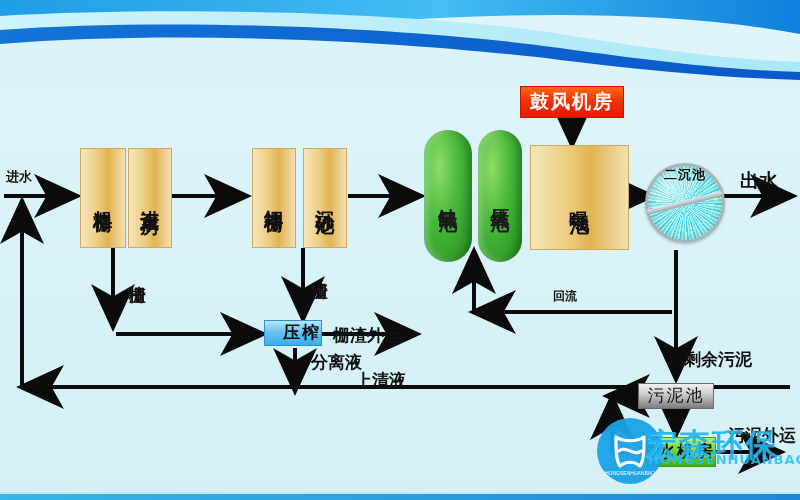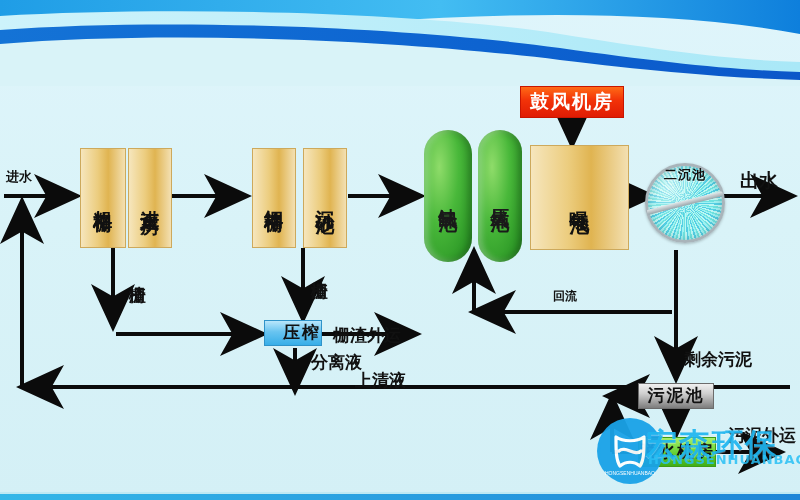--- a/index.html
+++ b/index.html
@@ -39,21 +39,21 @@
   .redbox{
     background:linear-gradient(180deg,#ff6a16 0%,#f23208 45%,#e01c04 100%);
     color:#ffffff;font-weight:bold;border:1px solid #c81500;letter-spacing:2px;
   }
   .bluebox{
     background:linear-gradient(180deg,#b9e6fb 0%,#68c4f0 45%,#37aee8 100%);
     border:1px solid #2f93c9;color:#111;font-weight:bold;letter-spacing:2px;justify-content:flex-end;
   }
   .graybox{
     background:linear-gradient(180deg,#f0f0f0 0%,#cfcfcf 40%,#7d7d7d 100%);
-    border:1px solid #6c6c6c;color:#111;font-weight:bold;letter-spacing:2px;text-align:center;
+    border:1px solid #6c6c6c;color:#111;font-weight:normal;letter-spacing:2px;text-align:center;
   }
   .greenbox{
     background:linear-gradient(180deg,#a8ef6a 0%,#6fd63b 45%,#3fae16 100%);
     border:1px solid #3f9a16;color:#111;font-weight:bold;letter-spacing:2px;
   }
   .clarifier{
     position:absolute;border-radius:50%;z-index:6;
     background:
       radial-gradient(circle at 30% 28%, rgba(255,255,255,.55) 0%, rgba(255,255,255,0) 42%),
       repeating-conic-gradient(from 0deg,#6fe3e0 0deg 3deg,#9ff2f2 3deg 6deg,#54cfe4 6deg 9deg,#bdf7f4 9deg 12deg),

